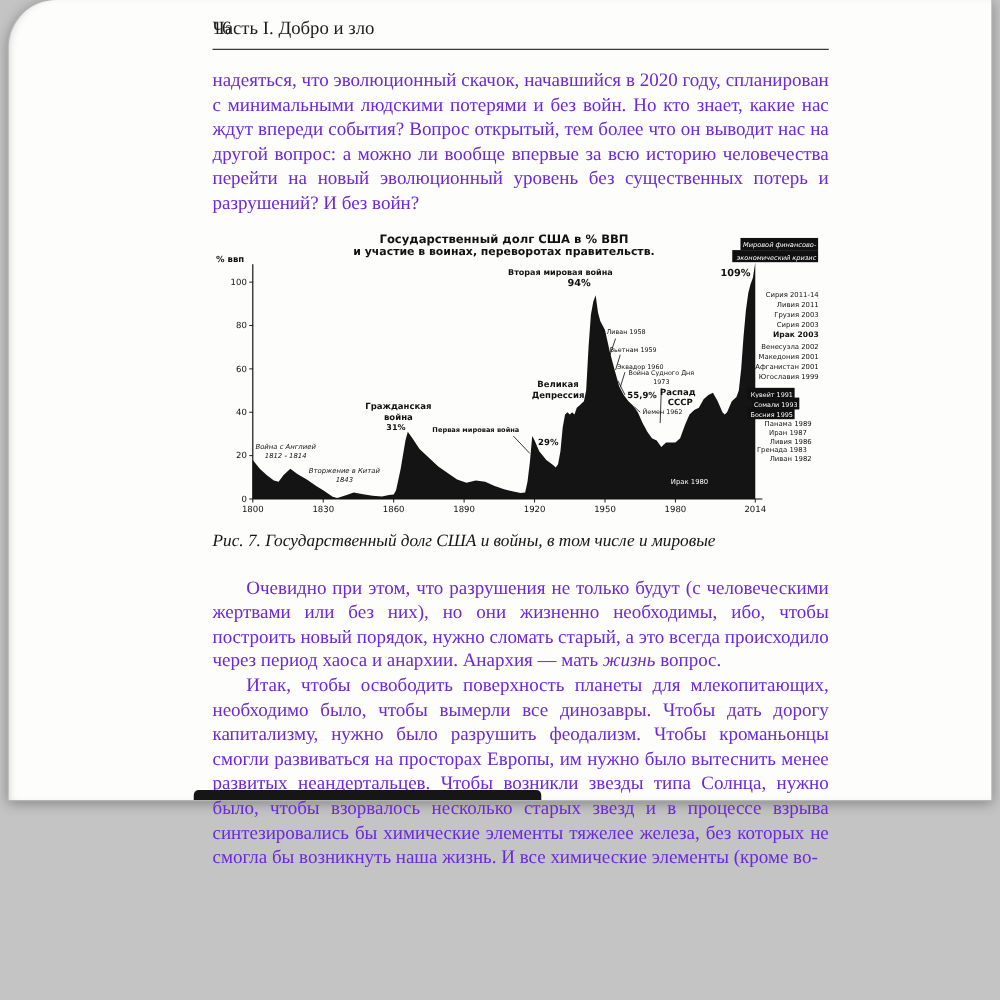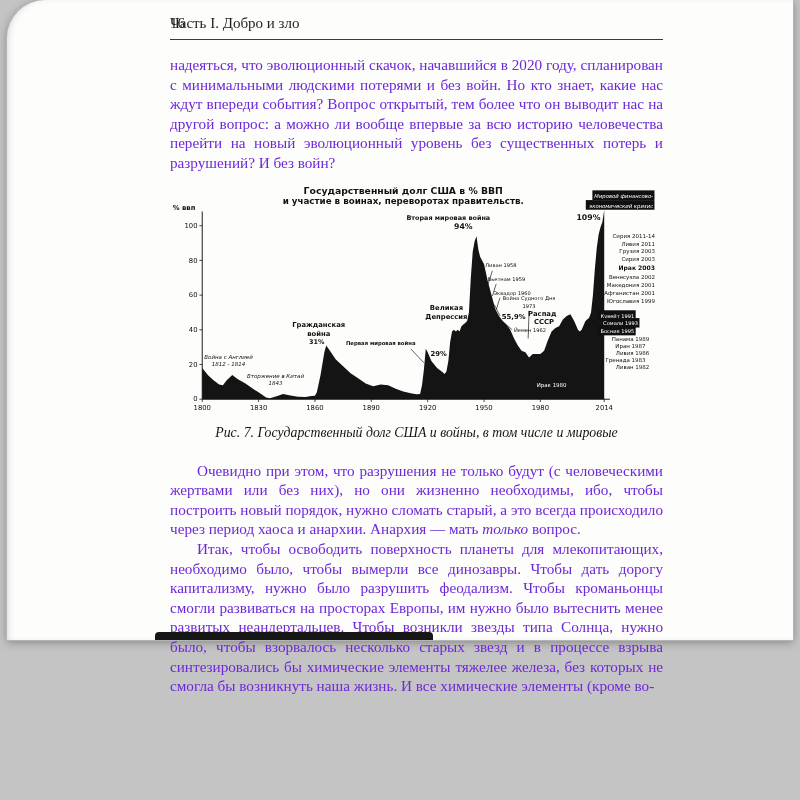--- a/index.html
+++ b/index.html
@@ -19,21 +19,21 @@
   .pagenum{position:absolute;left:0;top:0;}
   .htitle{display:block;}
   .body-text{
     font-size:15.2px;line-height:19.6px;text-align:justify;color:#6d28d9;
     margin:0;text-indent:27px;
   }
   .no-indent{text-indent:0;margin-top:15px;}
   .after-figure{margin-top:20px;}
   figure{margin:10px 0 0 0;}
   figure svg{display:block;width:493px;height:239px;}
-  figcaption{text-align:center;font-style:italic;font-size:13.8px;color:#151515;margin-top:3px;margin-bottom:18px;}
+  figcaption{font-style:italic;font-size:13.8px;color:#151515;margin-top:3px;margin-bottom:18px;}
   svg text{font-family:"DejaVu Sans", sans-serif;}
   .bottom-bar{
     position:absolute;left:148px;bottom:0;width:278px;height:8px;
     background:#161616;border-radius:4px 4px 0 0;
   }
 </style>
 </head>
 <body>
 
 <div class="page">
@@ -134,19 +134,19 @@
           <text x="156.8411214953271" y="161.20499999999998" font-size="7.2" text-anchor="middle" font-weight="bold" font-style="normal" fill="#111">война</text>
           <text x="154.85981308411215" y="169.44" font-size="6.8" text-anchor="middle" font-weight="bold" font-style="normal" fill="#111">31%</text>
           <text x="61.73831775700934" y="185.91" font-size="5.8" text-anchor="middle" font-weight="normal" font-style="italic" fill="#111">Война с Англией</text>
           <text x="61.73831775700934" y="193.23" font-size="5.8" text-anchor="middle" font-weight="normal" font-style="italic" fill="#111">1812 - 1814</text>
           <text x="111.27102803738318" y="206.04" font-size="5.8" text-anchor="middle" font-weight="normal" font-style="italic" fill="#111">Вторжение в Китай</text>
           <text x="111.27102803738318" y="213.36" font-size="5.8" text-anchor="middle" font-weight="normal" font-style="italic" fill="#111">1843</text>
         </svg>
       <figcaption><span>Рис. 7.</span><span> Государственный долг США и войны, в том числе и мировые</span></figcaption>
     </figure>
 
-    <p class="body-text after-figure"><span>Очевидно при этом, что разрушения не только будут (с человеческими жертвами или без них), но они жизненно необходимы, ибо, чтобы построить новый порядок, нужно сломать старый, а это всегда происходило через период хаоса и анархии. Анархия — мать </span><em>только</em><span> вопрос.</span></p>
+    <p class="body-text after-figure"><span>Очевидно при этом, что разрушения не только будут (с человеческими жертвами или без них), но они жизненно необходимы, ибо, чтобы построить новый порядок, нужно сломать старый, а это всегда происходило через период хаоса и анархии. Анархия — мать </span><em>жизнь</em><span> вопрос.</span></p>
 
     <p class="body-text">Итак, чтобы освободить поверхность планеты для млекопитающих, необходимо было, чтобы вымерли все динозавры. Чтобы дать дорогу капитализму, нужно было разрушить феодализм. Чтобы кроманьонцы смогли развиваться на просторах Европы, им нужно было вытеснить менее развитых неандертальцев. Чтобы возникли звезды типа Солнца, нужно было, чтобы взорвалось несколько старых звезд и в процессе взрыва синтезировались бы химические элементы тяжелее железа, без которых не смогла бы возникнуть наша жизнь. И все химические элементы (кроме во-</p>
 
   </div>
   <div class="bottom-bar"></div>
 </div>
 
 </body></html>

